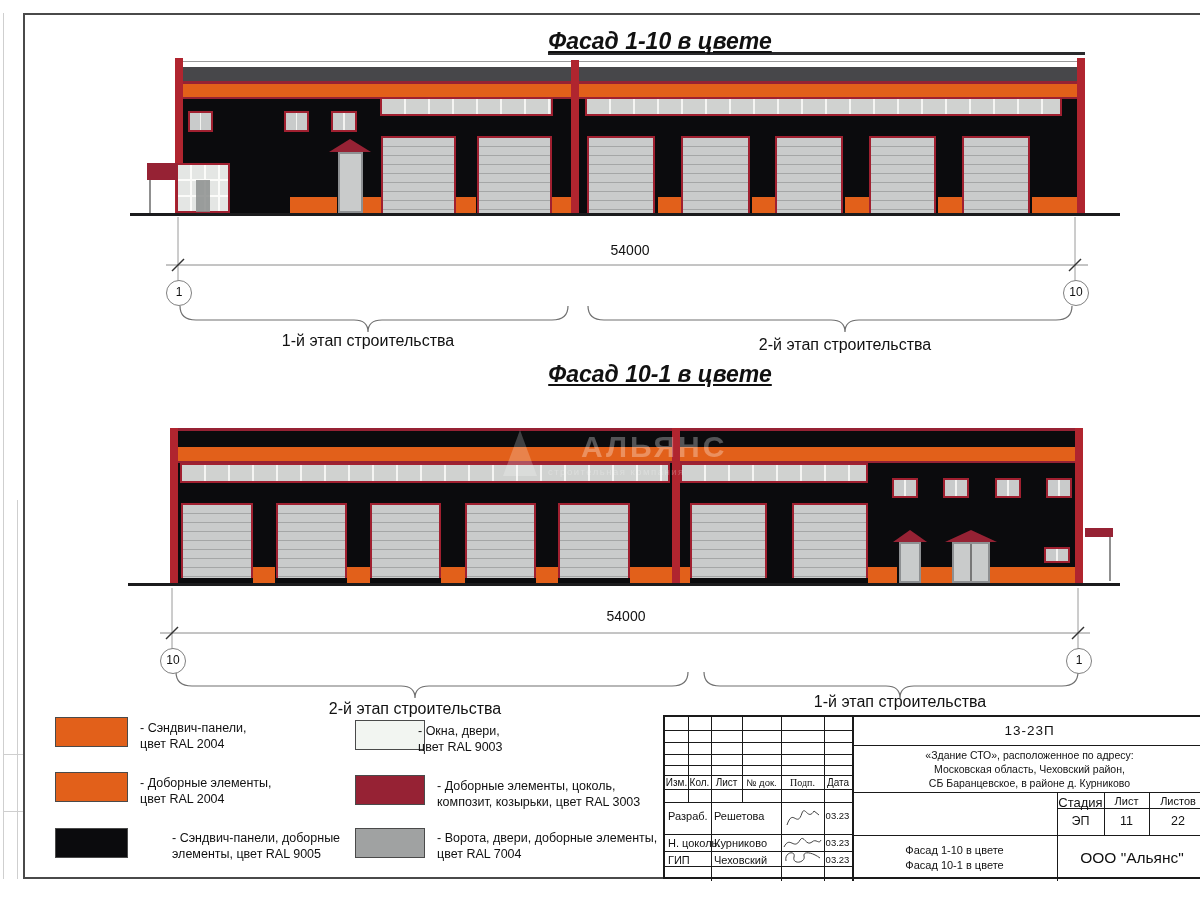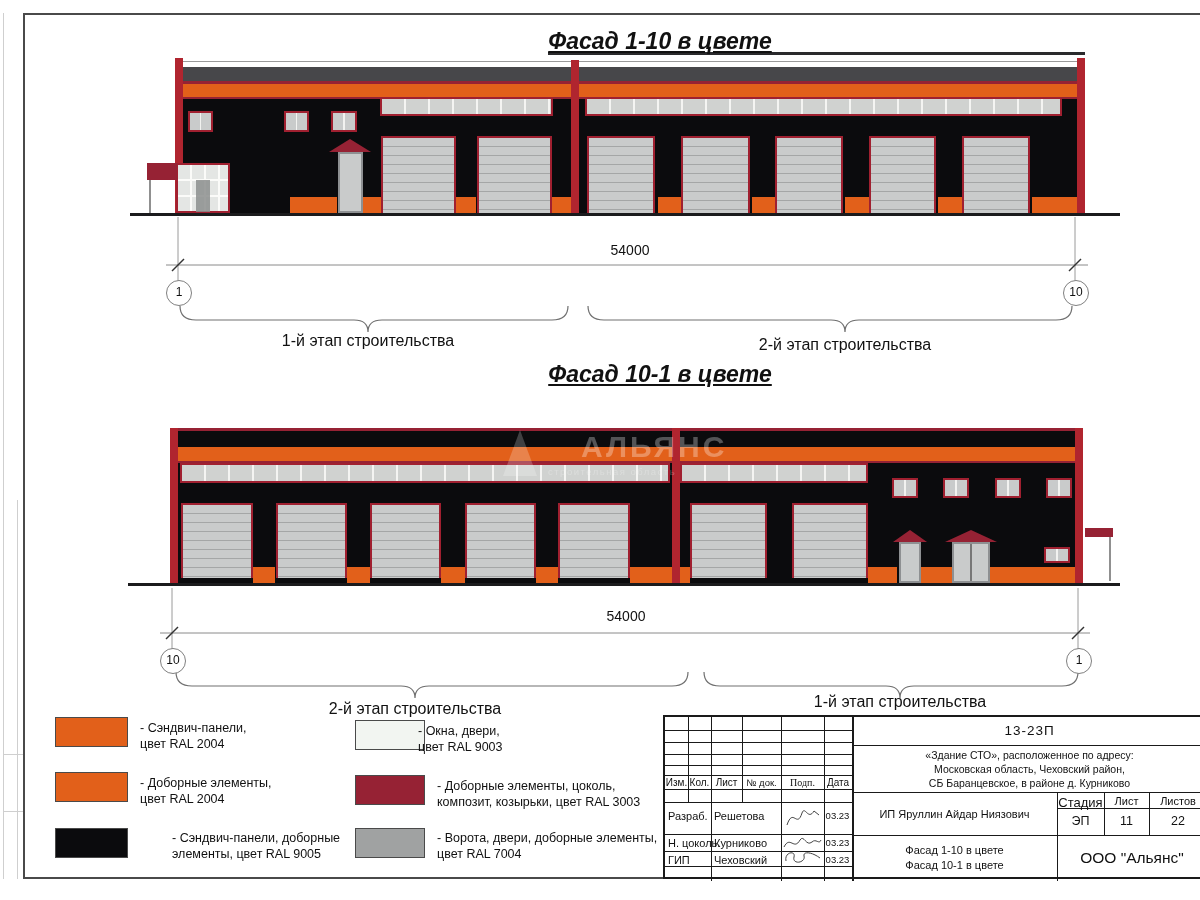--- a/index.html
+++ b/index.html
@@ -171,21 +171,21 @@
   <div class="gridc" style="left:1066px;top:648px;">1</div>
 
   <div class="t stage" style="left:268px;top:332px;width:200px;">1-й этап строительства</div>
   <div class="t stage" style="left:745px;top:336px;width:200px;">2-й этап строительства</div>
   <div class="t stage" style="left:315px;top:700px;width:200px;">2-й этап строительства</div>
   <div class="t stage" style="left:800px;top:693px;width:200px;">1-й этап строительства</div>
 
   <div>
     <div class="wm-tri" style="left:503px;top:430px;"></div>
     <div class="wm-brand" style="left:545px;top:430px;margin-left:36px;">АЛЬЯНС</div>
-    <div class="wm-sub" style="left:548px;top:466px;">строительная область</div>
+    <div class="wm-sub" style="left:548px;top:466px;">строительная компания</div>
   </div>
 
   <div>
     <div class="sw" style="left: 55px; top: 717px; background: rgb(226, 96, 26);"></div>
     <div class="lgl" style="left:140px;top:720px;">- Сэндвич-панели,
 цвет RAL 2004</div>
     <div class="sw" style="left: 55px; top: 772px; background: rgb(226, 96, 26);"></div>
     <div class="lgl" style="left:140px;top:775px;">- Доборные элементы,
 цвет RAL 2004</div>
     <div class="sw" style="left: 55px; top: 828px; background: rgb(11, 11, 13);"></div>
@@ -254,21 +254,20 @@
       <path d="M2 14 C8 2 12 18 18 7 C22 1 24 14 30 9 C34 5 37 12 39 7" fill="none" stroke="#444" stroke-width="1"></path>
     </svg>
     <svg class="abs" style="left:117px;top:132px;" width="40" height="18">
       <path d="M4 12 C2 3 14 1 12 8 C10 16 24 14 22 7 C21 2 30 3 38 9" fill="none" stroke="#444" stroke-width="1"></path>
     </svg>
 
     <div class="tbt c" style="left:187px;top:6px;width:355px;font-size:13.5px;letter-spacing:1px;">13-23П</div>
     <div class="tbt c pre" style="left:187px;top:32px;width:355px;font-size:10.5px;line-height:1.32;">«Здание СТО», расположенное по адресу:
 Московская область, Чеховский район,
 СБ Баранцевское, в районе д. Курниково</div>
-    <div class="tbt flexc" style="left:187px;top:75px;width:205px;height:43px;font-size:11px;">ИП Яруллин Айдар Ниязович</div>
     <div class="tbt c" style="left:392px;top:78px;width:47px;font-size:13px;">Стадия</div>
     <div class="tbt c" style="left:439px;top:78px;width:45px;font-size:11px;">Лист</div>
     <div class="tbt c" style="left:484px;top:78px;width:58px;font-size:11px;">Листов</div>
     <div class="tbt c" style="left:392px;top:97px;width:47px;font-size:12.5px;">ЭП</div>
     <div class="tbt c" style="left:439px;top:97px;width:45px;font-size:12.5px;">11</div>
     <div class="tbt c" style="left:484px;top:97px;width:58px;font-size:12.5px;">22</div>
     <div class="tbt flexc pre" style="left:187px;top:118px;width:205px;height:46px;font-size:11px;line-height:1.35;">Фасад 1-10 в цвете
 Фасад 10-1 в цвете</div>
     <div class="tbt flexc" style="left:392px;top:118px;width:150px;height:46px;font-size:15.5px;">ООО "Альянс"</div>
   </div>

